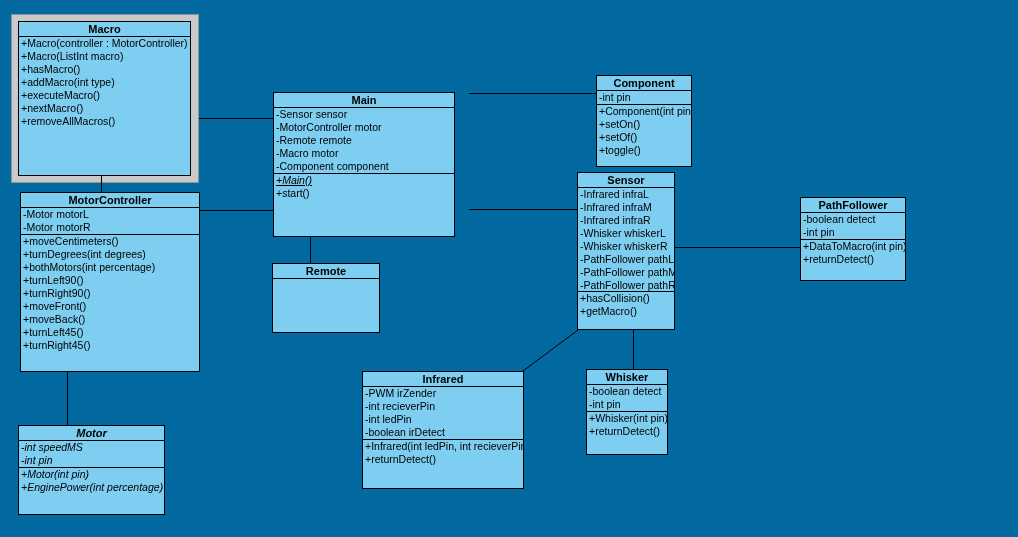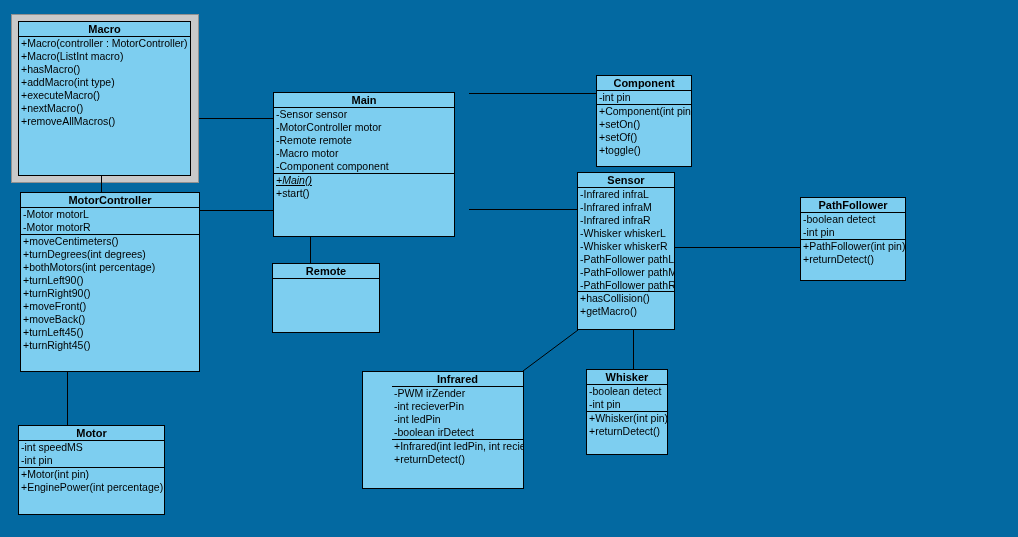--- a/index.html
+++ b/index.html
@@ -63,21 +63,21 @@
       <div class="row">+bothMotors(int percentage)</div>
       <div class="row">+turnLeft90()</div>
       <div class="row">+turnRight90()</div>
       <div class="row">+moveFront()</div>
       <div class="row">+moveBack()</div>
       <div class="row">+turnLeft45()</div>
       <div class="row">+turnRight45()</div>
     </div>
   </div>
 
-  <div class="uml-class" style="left:18px;top:425px;width:147px;height:90px;">
+  <div class="uml-class" style="left:18px;top:425px;width:147px;height:90px;font-style:italic;">
     <div class="uml-title">Motor</div>
     <div class="compartment attrs" style="height:27px;">
       <div class="row">-int speedMS</div>
       <div class="row">-int pin</div>
     </div>
     <div class="compartment methods">
       <div class="row">+Motor(int pin)</div>
       <div class="row">+EnginePower(int percentage)</div>
     </div>
   </div>
@@ -132,26 +132,26 @@
     </div>
   </div>
 
   <div class="uml-class" style="left:800px;top:197px;width:106px;height:84px;">
     <div class="uml-title">PathFollower</div>
     <div class="compartment attrs" style="height:27px;">
       <div class="row">-boolean detect</div>
       <div class="row">-int pin</div>
     </div>
     <div class="compartment methods">
-      <div class="row">+PathFollower(int pin)</div>
+      <div class="row">+DataToMacro(int pin)</div>
       <div class="row">+returnDetect()</div>
     </div>
   </div>
 
-  <div class="uml-class" style="left:362px;top:371px;width:162px;height:118px;padding-left:29px;">
+  <div class="uml-class" style="left:362px;top:371px;width:162px;height:118px;">
     <div class="uml-title">Infrared</div>
     <div class="compartment attrs" style="height:53px;">
       <div class="row">-PWM irZender</div>
       <div class="row">-int recieverPin</div>
       <div class="row">-int ledPin</div>
       <div class="row">-boolean irDetect</div>
     </div>
     <div class="compartment methods">
       <div class="row">+Infrared(int ledPin, int recieverPin)</div>
       <div class="row">+returnDetect()</div>

